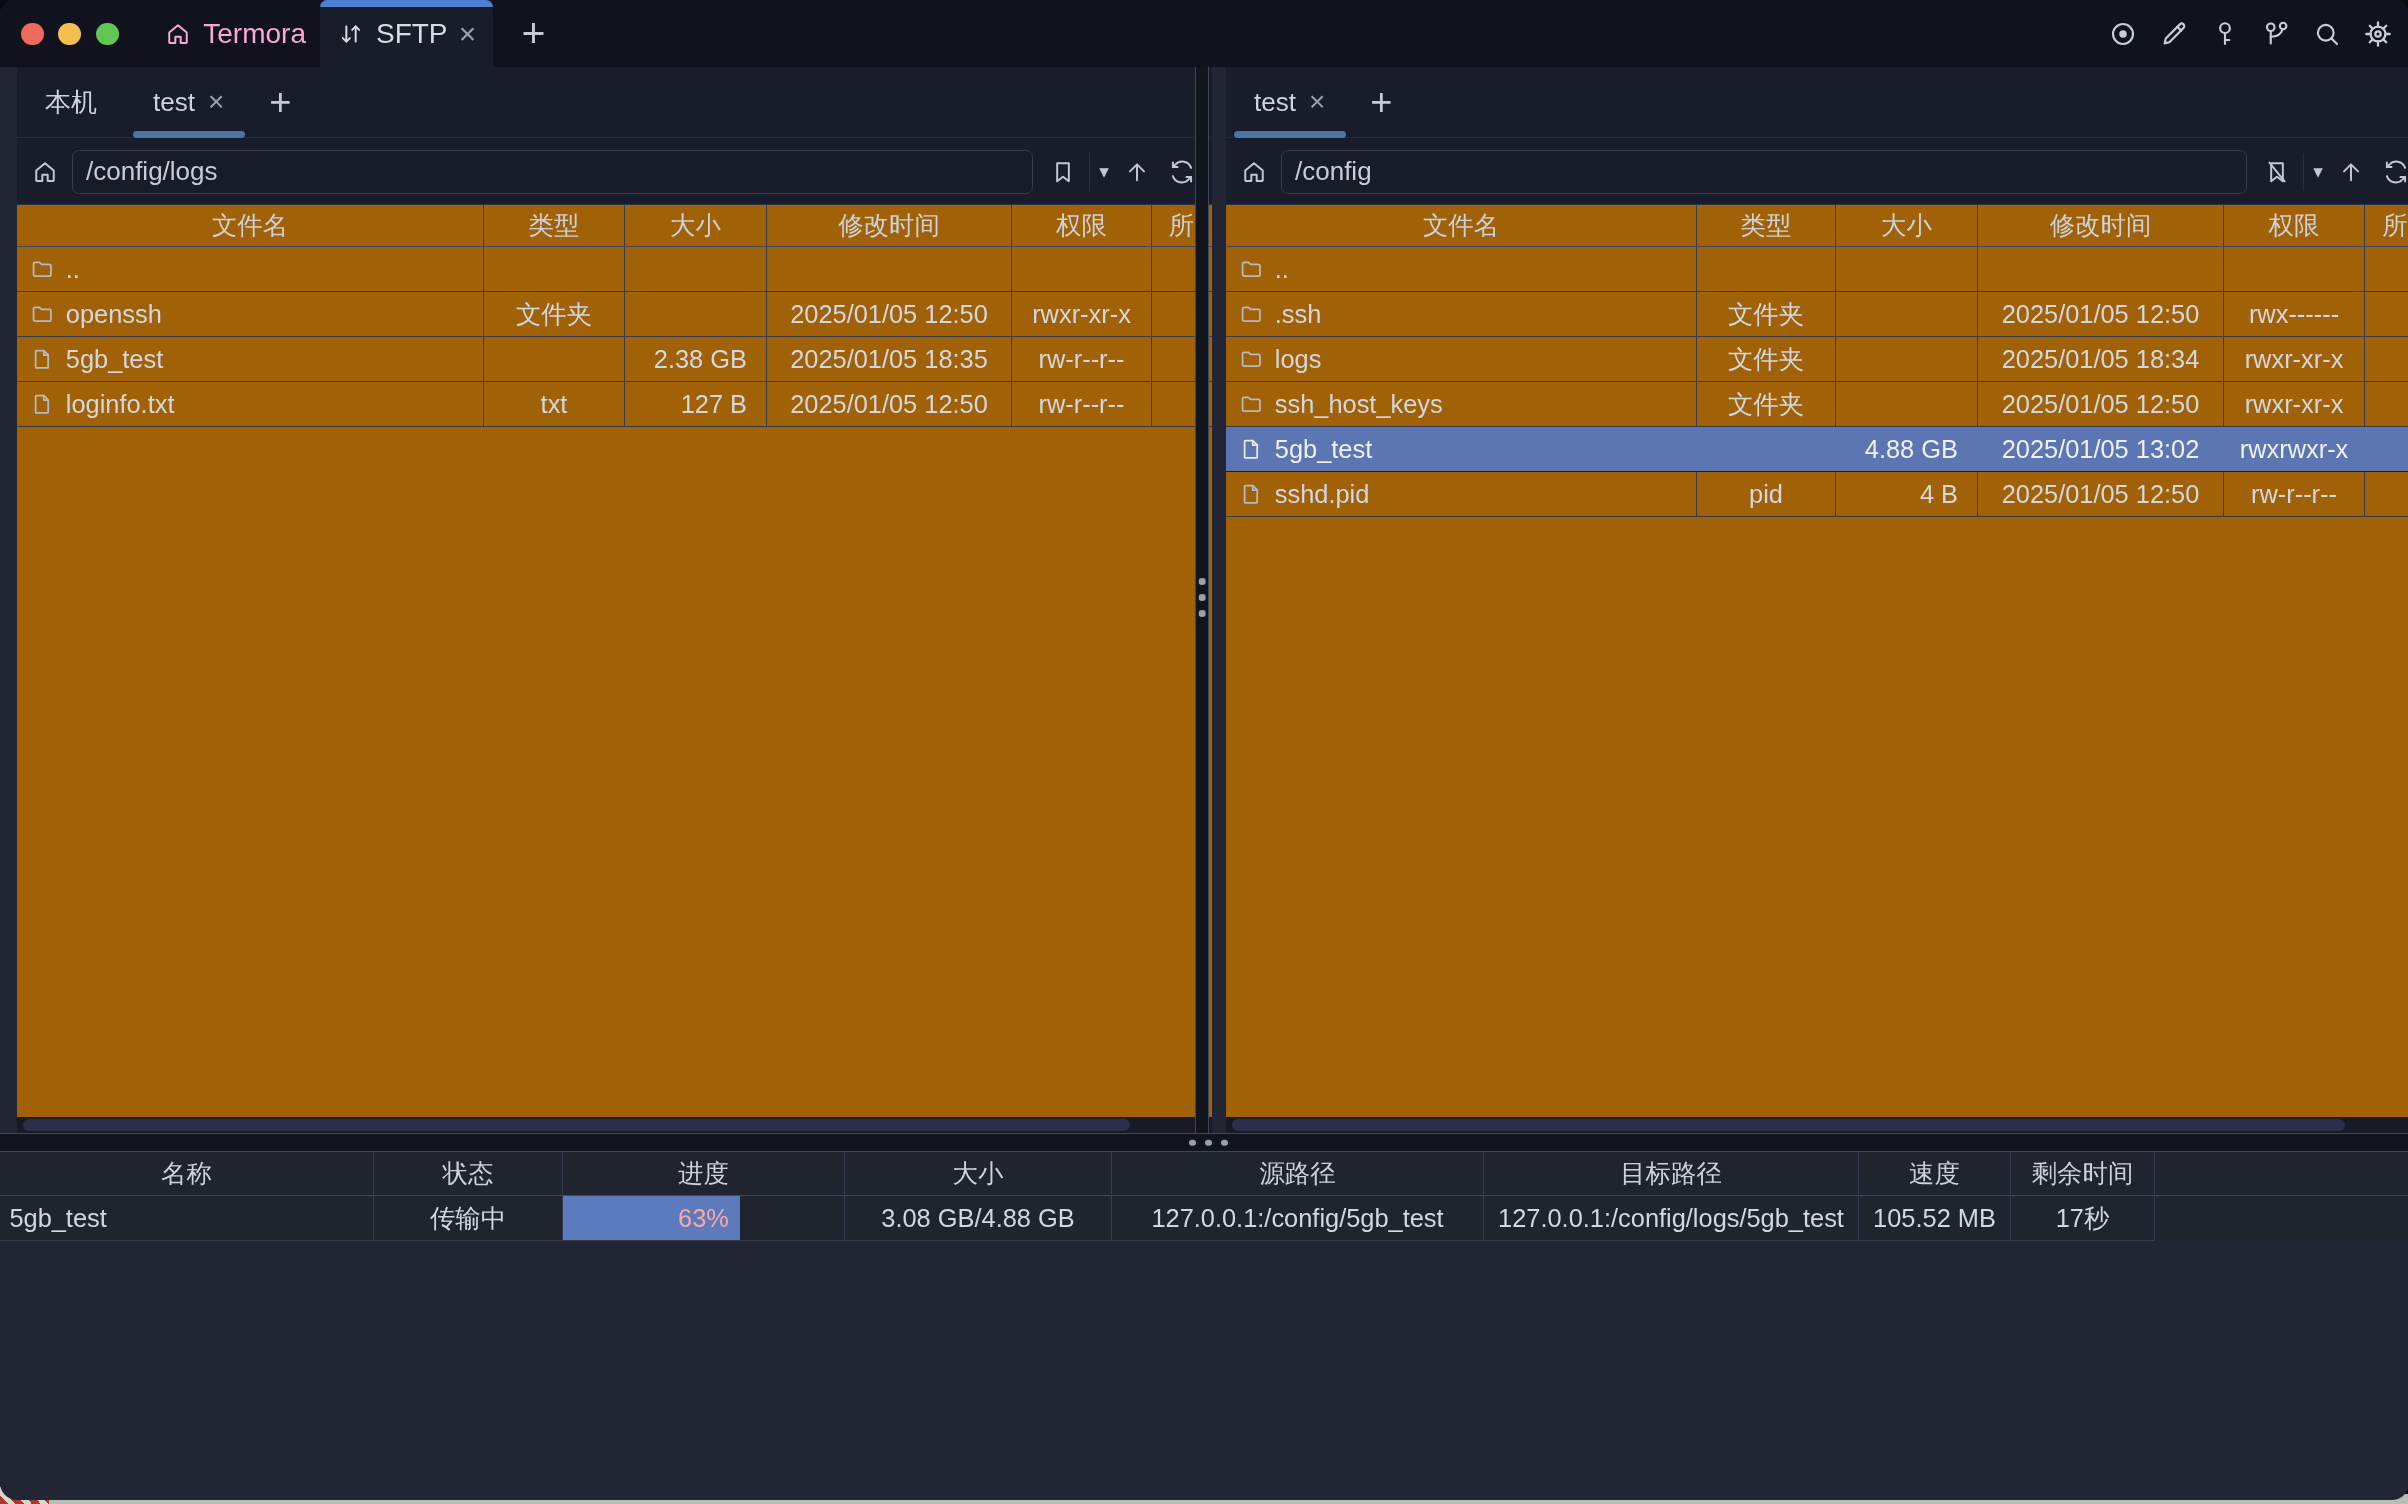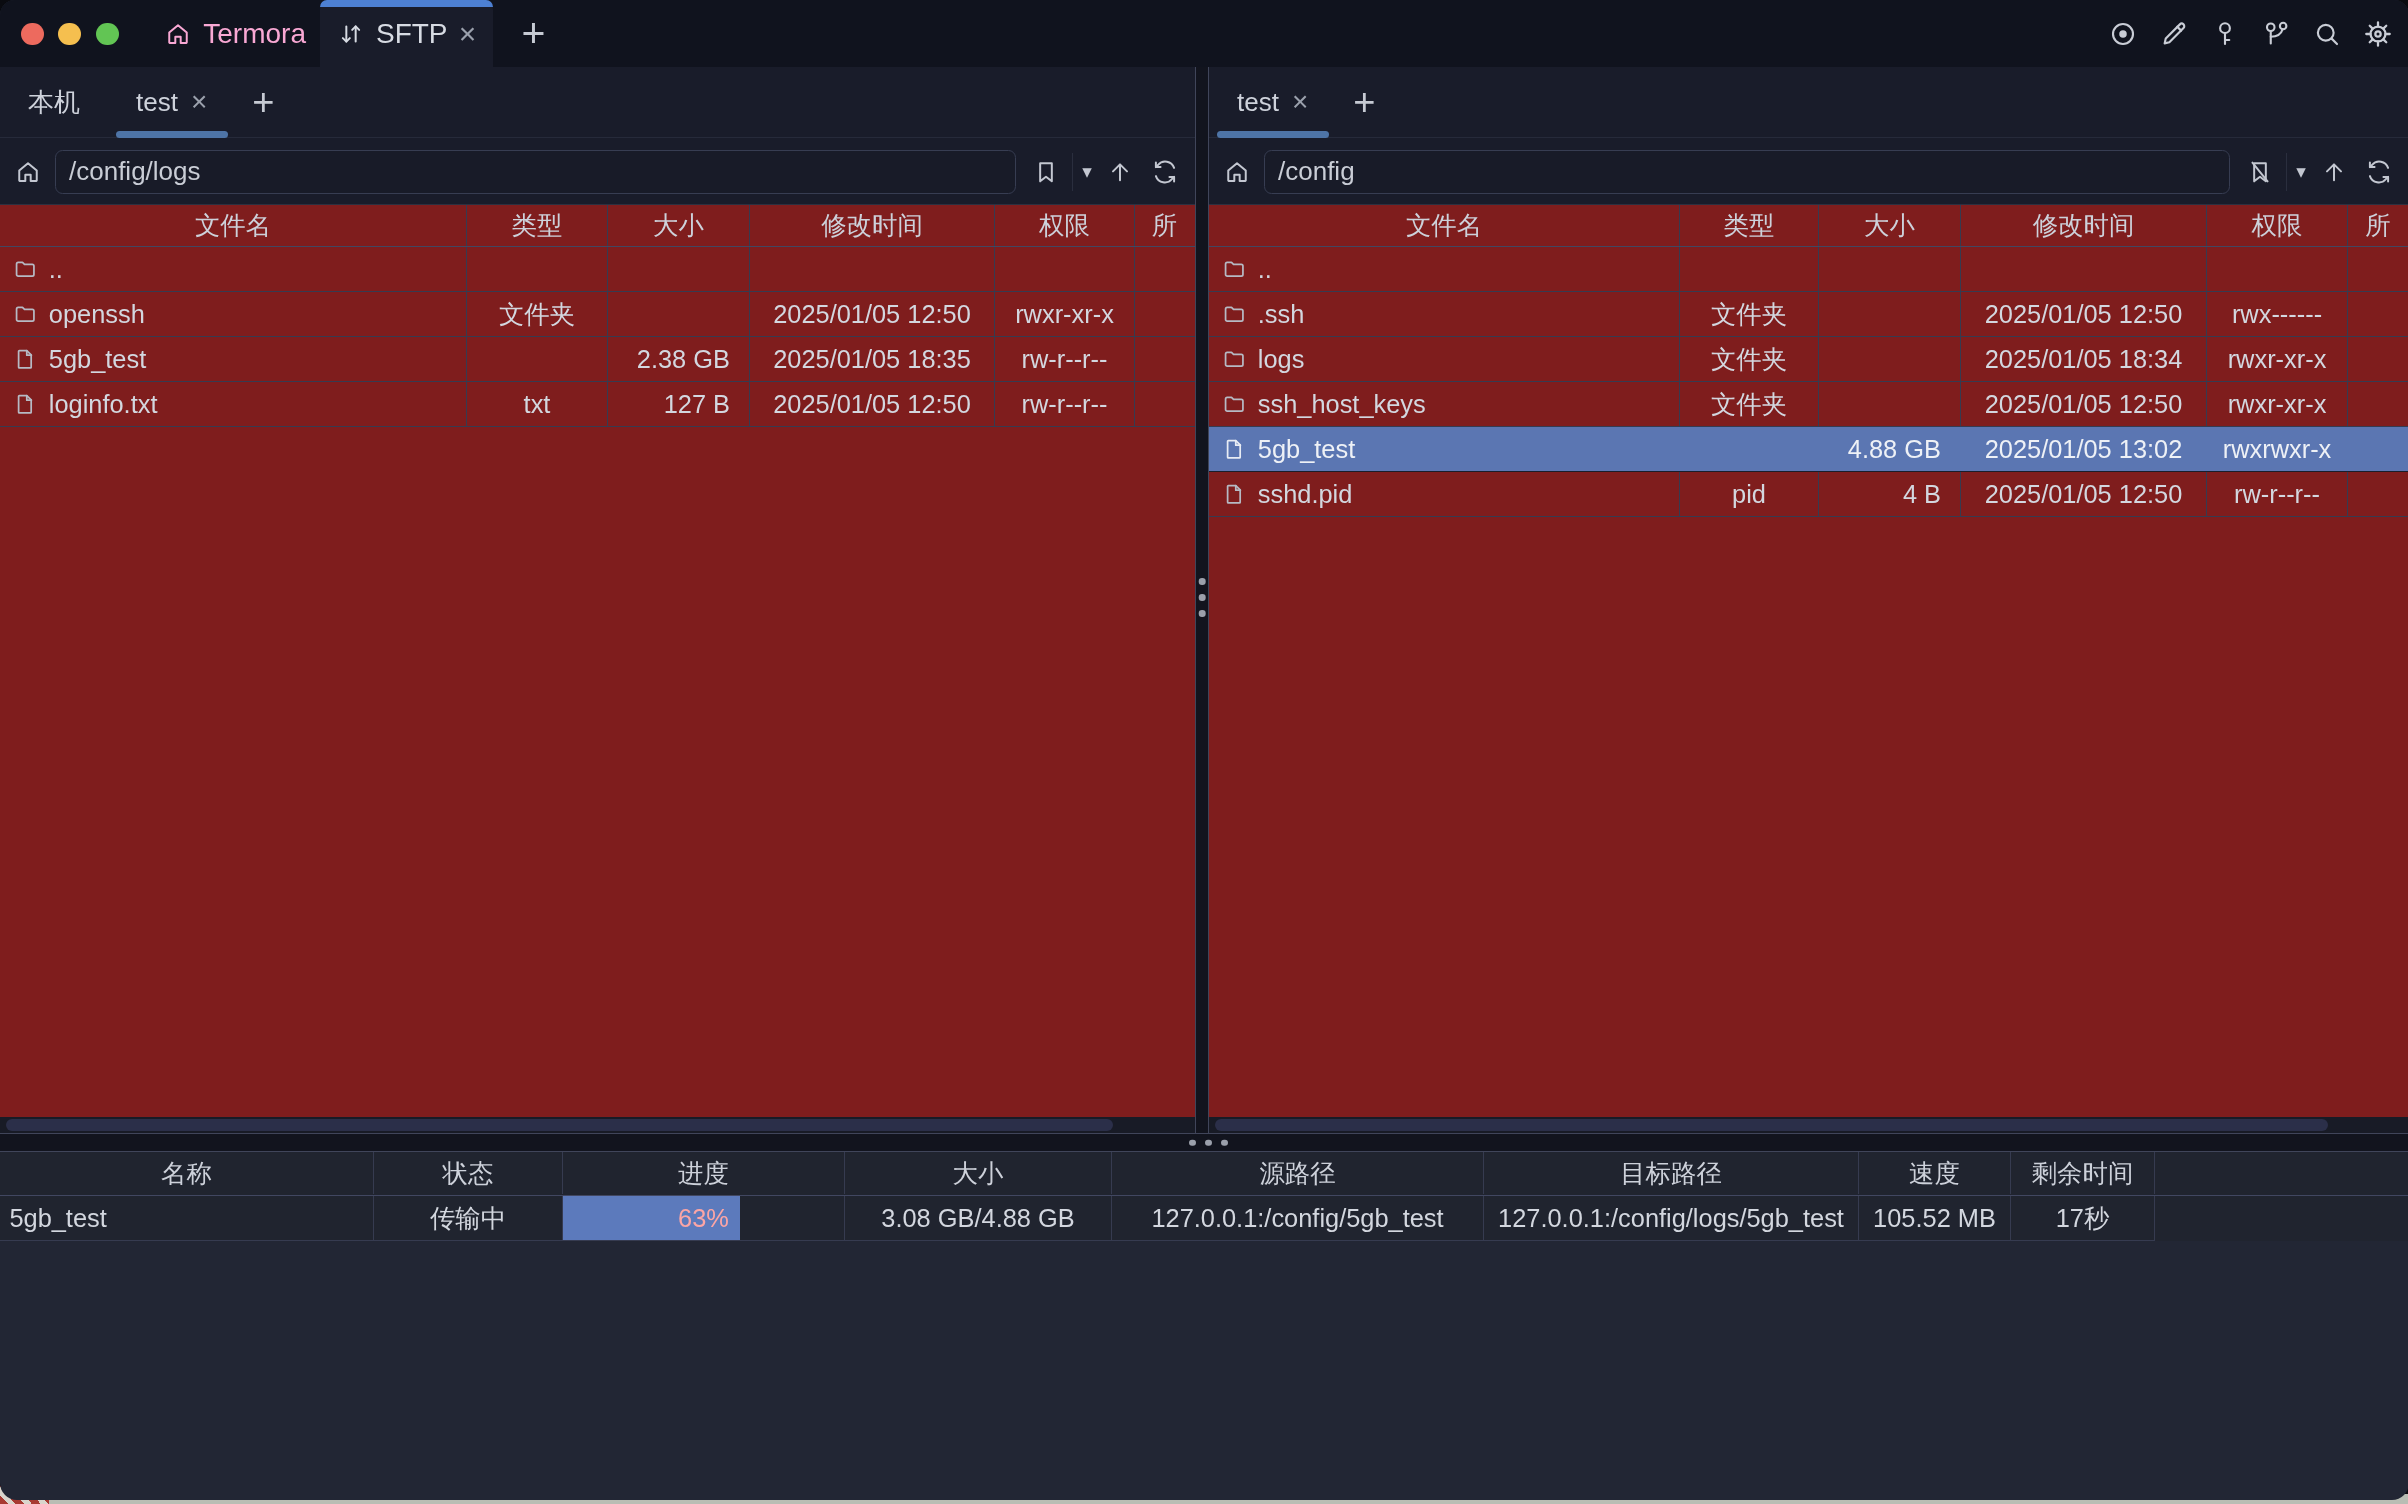--- a/index.html
+++ b/index.html
@@ -31,21 +31,21 @@
   .sftptab::before{content:"";position:absolute;left:0;top:0;right:0;height:6.6px;background:#4d80d3;
     border-radius:9.4px 9.4px 0 0;}
   .tab-close{color:#9aa0ac;font-size:30px;line-height:1;}
   .titlebar .plus{position:absolute;left:512px;top:0;height:67px;display:flex;align-items:center;
     color:#c6cad3;font-size:41px;font-weight:200;padding:0 9.4px;}
   .tb-icons{position:absolute;right:15px;top:0;height:67px;display:flex;align-items:center;gap:19px;}
   .tb-icons .ibox{width:32px;height:32px;display:flex;align-items:center;justify-content:center;color:#c9cdd6;}
   .svgi{stroke:currentColor;fill:none;stroke-width:1.7;stroke-linecap:round;stroke-linejoin:round;}
   
   .main{position:absolute;left:0;top:67px;width:2409px;height:1066px;}
-  .pane{position:absolute;top:0;height:1066px;background:#222634;}
+  .pane{position:absolute;top:0;height:1066px;background:#222634;margin-left:17px;}
   .pane-left{left:0;width:1195px;}
   .pane-right{left:1209px;width:1200px;}
   .vsplit{position:absolute;left:1195px;top:0;width:14px;height:1066px;background:#12141e;
     border-left:0.9px solid #40455a;border-right:0.9px solid #40455a;box-sizing:border-box;}
   .vsplit .dots{position:absolute;left:50%;top:511px;transform:translateX(-50%);
     display:flex;flex-direction:column;gap:9.4px;}
   .dot{width:6.6px;height:6.6px;border-radius:50%;background:#9ba0ab;}
   
   .ptabs{position:absolute;left:0;top:0;right:0;height:71px;background:#191c2a;
     border-bottom:0.9px solid #262a3a;box-sizing:border-box;display:flex;align-items:center;}
@@ -59,21 +59,21 @@
   .pathbar{position:absolute;left:0;top:71px;right:0;height:67px;background:#191c2a;display:flex;align-items:center;}
   .homebox{width:55px;display:flex;justify-content:center;color:#c3c7d1;flex:none;}
   .pathinput{flex:1;height:44px;background:#181b28;border:0.9px solid #373d52;border-radius:7.5px;
     color:#c9cdd6;font-size:26px;padding:0 13px;box-sizing:border-box;outline:none;
     font-family:"Liberation Sans","DejaVu Sans",sans-serif;}
   .pathacts{display:flex;align-items:center;flex:none;color:#c3c7d1;padding:0 7.5px;}
   .pathacts .act{display:flex;align-items:center;justify-content:center;padding:0 8.5px;}
   .vr{width:0.9px;height:38px;background:#2a2e3e;margin:0 3.8px;}
   .caret{font-size:19px;color:#c3c7d1;padding:0 5.6px;}
   
-  .ftable{position:absolute;left:0;top:137px;right:0;bottom:0;background:#7f1d1d;}
+  .ftable{position:absolute;left:0;top:137px;right:0;bottom:0;background:#a16207;}
   .trow{display:flex;border-bottom:0.9px solid #363b50;box-sizing:border-box;}
   .thead{border-top:0.9px solid #2c3040;border-bottom:0.9px solid #414761;height:43px;}
   .thead .cell{height:41px;line-height:41px;color:#cdd1da;}
   .cell{height:44px;line-height:44px;border-right:0.9px solid #363b50;box-sizing:border-box;
     color:#d3d7df;font-size:25.4px;overflow:hidden;white-space:nowrap;flex:none;
     display:flex;align-items:center;justify-content:center;}
   .cell.namec{justify-content:flex-start;padding-left:13px;gap:11.3px;}
   .cell.sizec{justify-content:flex-end;padding-right:19px;}
   .cell:last-child{border-right:none;}
   .rowicon{width:24.5px;height:24.5px;color:#b6bac4;flex:none;}

